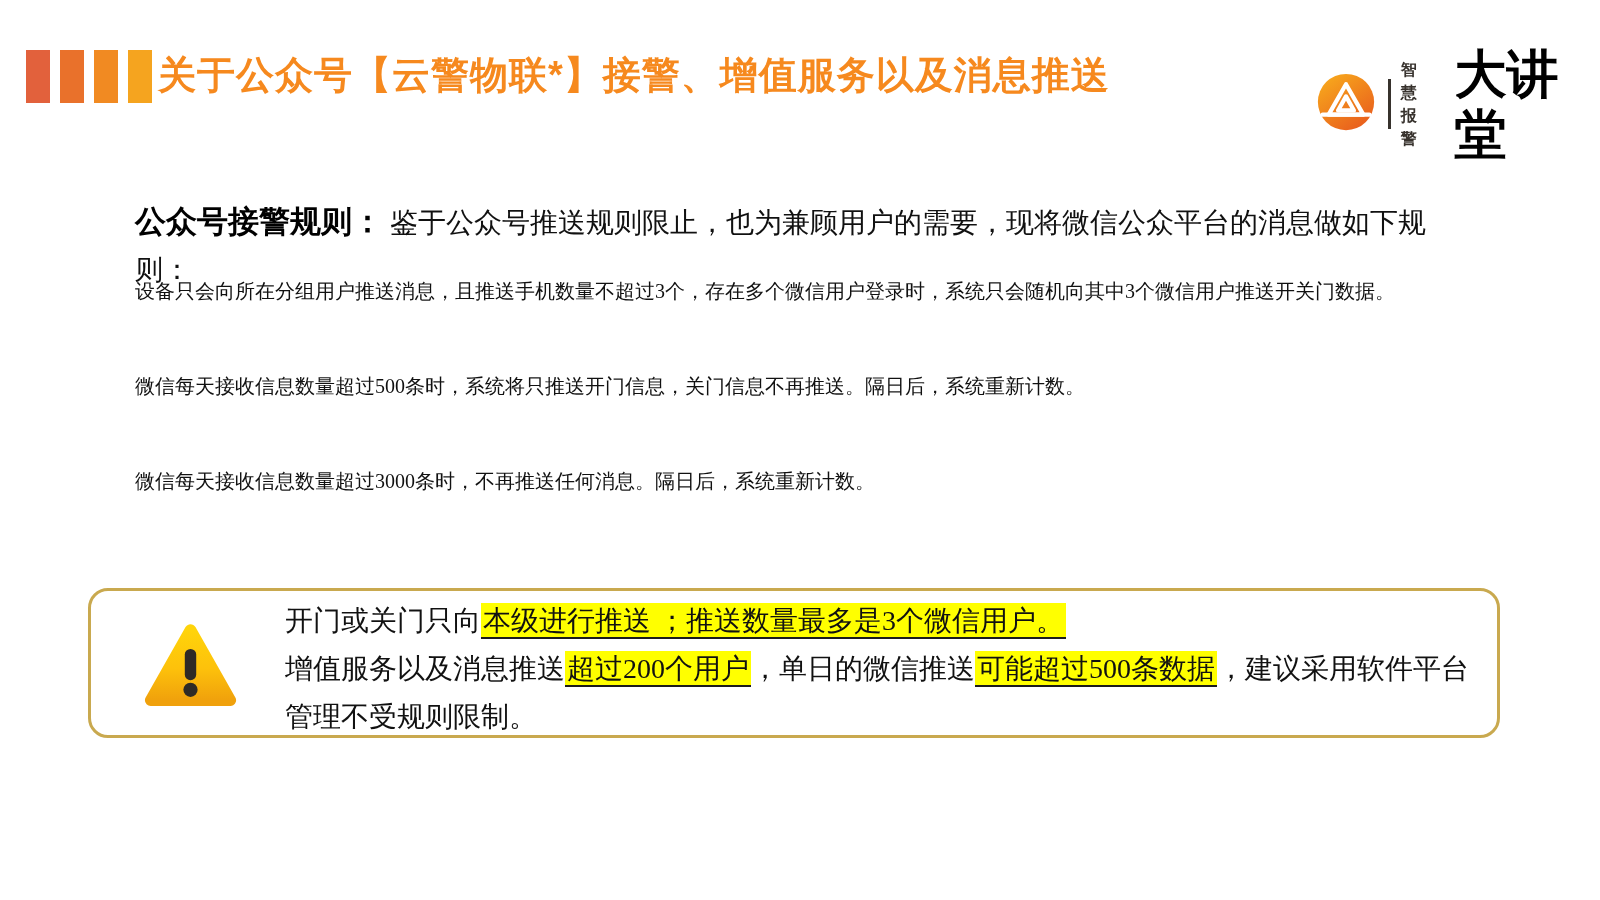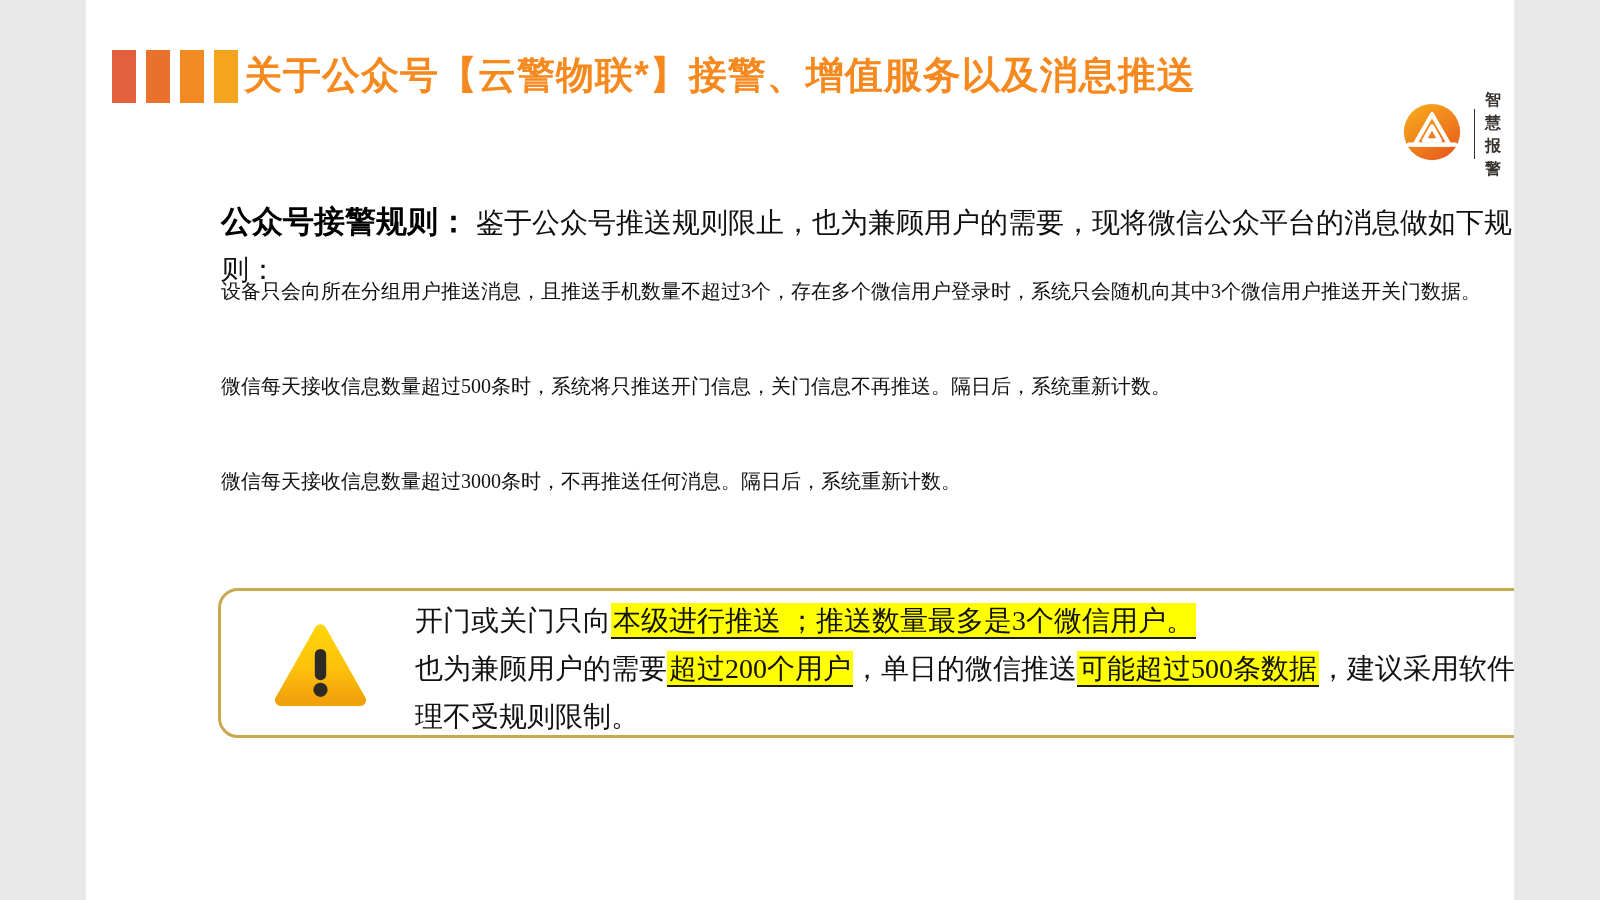--- a/index.html
+++ b/index.html
@@ -1,17 +1,17 @@
 <!DOCTYPE html>
 <html><head>
 <meta charset="utf-8">
 <style>
   html,body { margin:0; padding:0; background:#e8e8e8; }
   .slide {
-    position:relative; width:1428px; height:900px; background:#ffffff;
+    position:relative; width:1600px; height:900px; background:#ffffff;
     font-family:"Liberation Serif","DejaVu Serif",serif; overflow:hidden;
     margin:0 auto;
   }
 
   
   .header-bars { position:absolute; left:26px; top:50px; display:flex; gap:10px; }
   .hbar { width:24px; height:53px; }
   .hbar-1 { background:#E2613C; }
   .hbar-2 { background:#E9712B; }
   .hbar-3 { background:#F18A22; }
@@ -50,21 +50,20 @@
   }
   .para-1 { top:268px; }
   .para-2 { top:363px; }
   .para-3 { top:458px; }
 
   
   .notice {
     position:absolute; left:88px; top:588px; width:1412px; height:150px;
     box-sizing:border-box; border:3px solid #C9A94F; border-radius:20px;
     background:#ffffff;
-    margin-left:44px;
   }
   .warn-icon { position:absolute; left:52px; top:30px; }
   .notice-text {
     position:absolute; left:194px; top:6px; width:1185px;
     font-size:28px; line-height:48px; color:#111111;
   }
   .notice-text p { margin:0; }
   .hl {
     background:#FFFF00; border-bottom:2px solid #1c1c1c; padding:2px 2px 1px 2px;
   }
@@ -130,18 +129,18 @@
         <path d="M50 9 L92 83 H8 Z" fill="url(#wg)" stroke="url(#wg)" stroke-width="12" stroke-linejoin="round"></path>
         <rect x="44" y="29" width="12" height="33" rx="6" fill="#2E2A26"></rect>
         <circle cx="50" cy="72" r="7.5" fill="#2E2A26"></circle>
       </svg>
     </span>
     <div class="notice-text">
       <p>
         <span>开门或关门只向</span><span class="hl">本级进行推送 ；推送数量最多是3个微信用户。</span>
       </p>
       <p>
-        <span>也为兼顾用户的需要</span><span class="hl">超过200个用户</span><span>，单日的微信推送</span><span class="hl">可能超过500条数据</span><span>，建议采用软件平台管理不受规则限制。</span>
+        <span>增值服务以及消息推送</span><span class="hl">超过200个用户</span><span>，单日的微信推送</span><span class="hl">可能超过500条数据</span><span>，建议采用软件平台管理不受规则限制。</span>
       </p>
     </div>
   </div>
 
 </div>
 
 </body></html>

